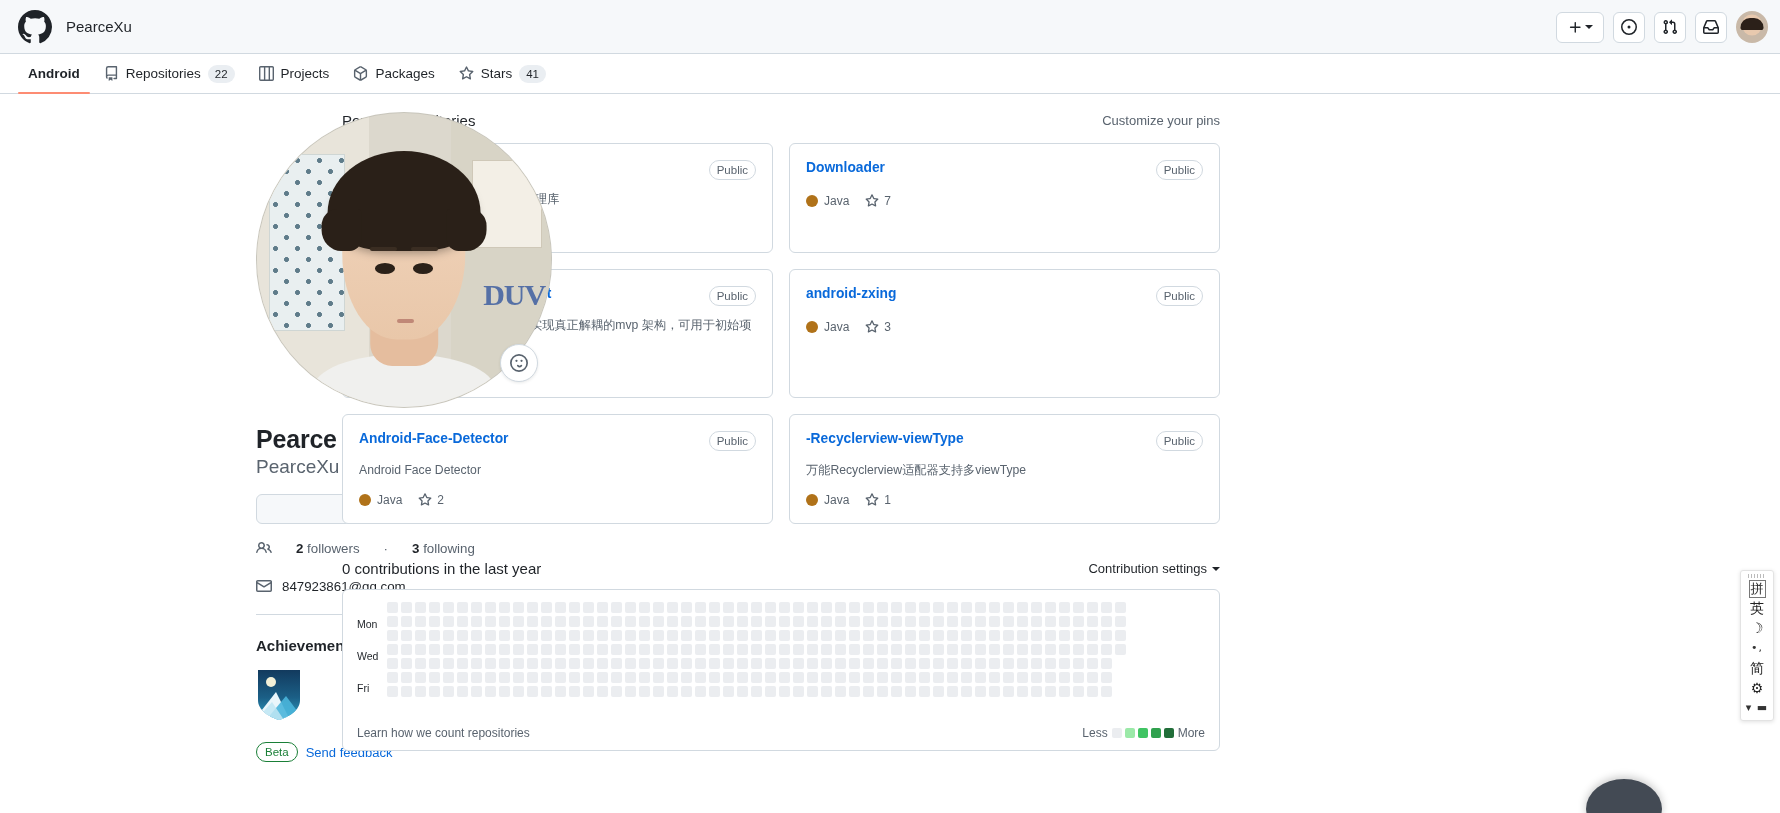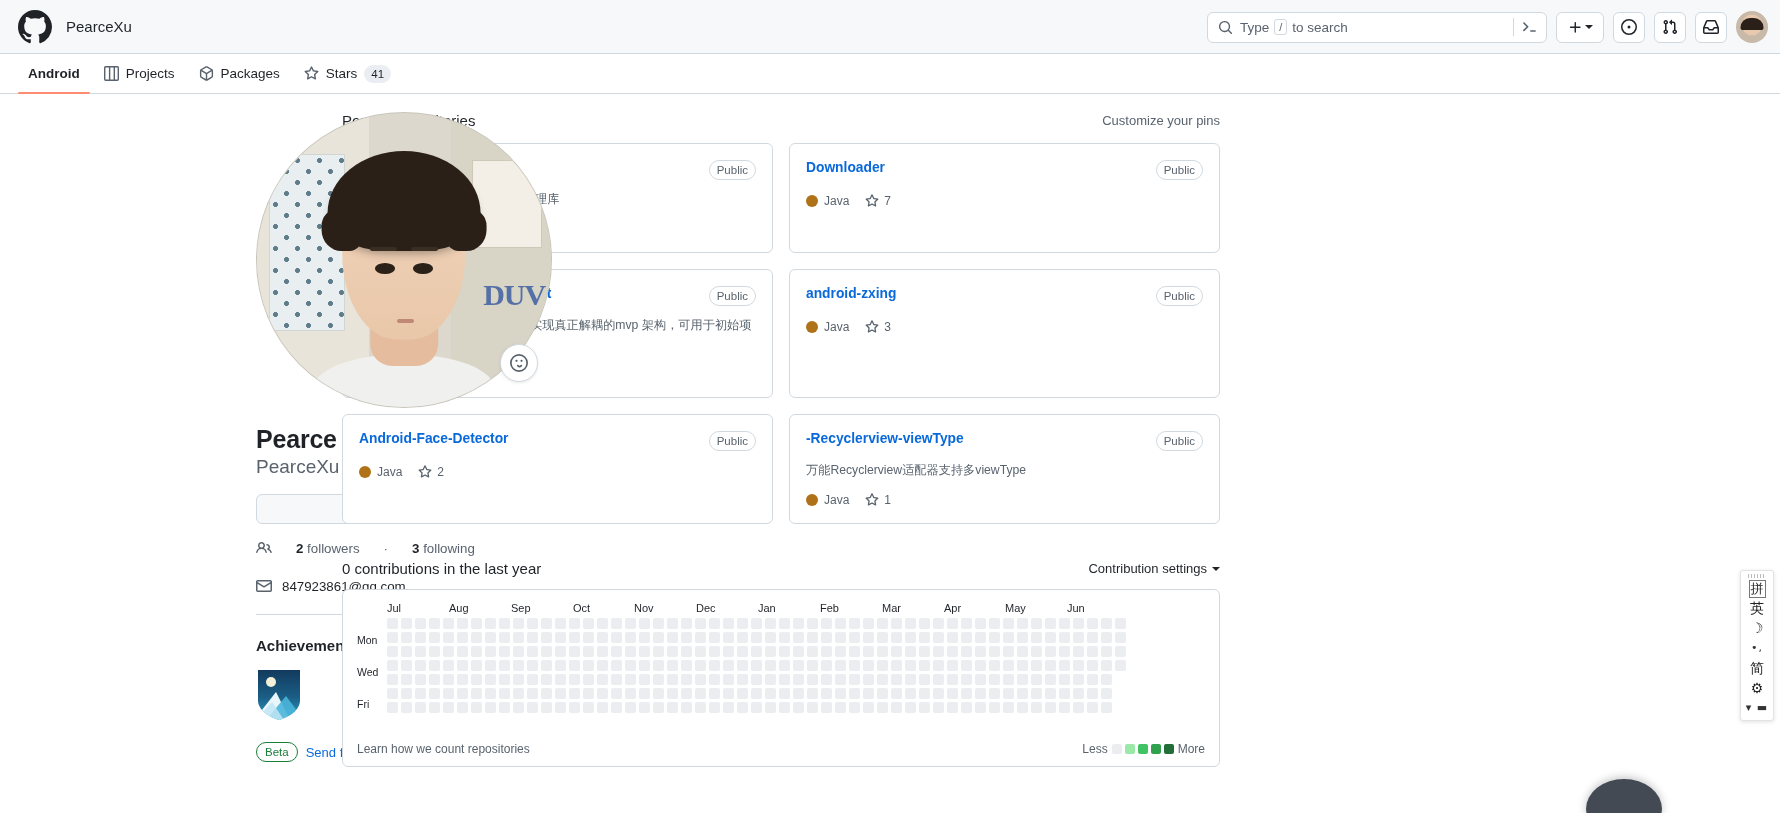--- a/index.html
+++ b/index.html
@@ -307,34 +307,20 @@
 
 <div class="header">
   <span class="gh-logo">
     <svg width="34" height="34" viewBox="0 0 16 16" fill="#1f2328" aria-hidden="true">
       <path d="M8 0C3.58 0 0 3.58 0 8c0 3.54 2.29 6.53 5.47 7.59.4.07.55-.17.55-.38 0-.19-.01-.82-.01-1.49-2.01.37-2.53-.49-2.69-.94-.09-.23-.48-.94-.82-1.13-.28-.15-.68-.52-.01-.53.63-.01 1.08.58 1.23.82.72 1.21 1.87.87 2.33.66.07-.52.28-.87.51-1.07-1.78-.2-3.64-.89-3.64-3.95 0-.87.31-1.59.82-2.15-.08-.2-.36-1.02.08-2.12 0 0 .67-.21 2.2.82.64-.18 1.32-.27 2-.27s1.36.09 2 .27c1.53-1.04 2.2-.82 2.2-.82.44 1.1.16 1.92.08 2.12.51.56.82 1.27.82 2.15 0 3.07-1.87 3.75-3.65 3.95.29.25.54.73.54 1.48 0 1.07-.01 1.93-.01 2.2 0 .21.15.46.55.38A8.013 8.013 0 0 0 16 8c0-4.42-3.58-8-8-8Z"></path>
     </svg>
   </span>
   <span class="owner-name">PearceXu</span>
 
   <div class="header-right">
-    <div class="search-box">
-      <svg width="15" height="15" viewBox="0 0 16 16" fill="#59636e">
-        <path d="M10.68 11.74a6 6 0 0 1-7.922-8.982 6 6 0 0 1 8.982 7.922l3.04 3.04a.749.749 0 0 1-.326 1.275.749.749 0 0 1-.734-.215ZM11.5 7a4.499 4.499 0 1 0-8.997 0A4.499 4.499 0 0 0 11.5 7Z"></path>
-      </svg>
-      <span class="search-ph">
-        <span>Type</span>
-        <span class="slash-key">/</span>
-        <span>to search</span>
-      </span>
-      <span class="term-sep"></span>
-      <svg width="17" height="17" viewBox="0 0 16 16" fill="#59636e">
-        <path d="M2.22 3.22a.75.75 0 0 1 1.06 0l3.5 3.5a.75.75 0 0 1 0 1.06l-3.5 3.5a.75.75 0 0 1-1.06-1.06L5.19 7.25 2.22 4.28a.75.75 0 0 1 0-1.06ZM8.5 11.25a.75.75 0 0 1 .75-.75h4a.75.75 0 0 1 0 1.5h-4a.75.75 0 0 1-.75-.75Z"></path>
-      </svg>
-    </div>
 
     <div class="icon-btn plus-btn">
       <svg width="15" height="15" viewBox="0 0 16 16" fill="#1f2328">
         <path d="M7.75 2a.75.75 0 0 1 .75.75V7h4.25a.75.75 0 0 1 0 1.5H8.5v4.25a.75.75 0 0 1-1.5 0V8.5H2.75a.75.75 0 0 1 0-1.5H7V2.75A.75.75 0 0 1 7.75 2Z"></path>
       </svg>
       <span class="caret"></span>
     </div>
 
     <div class="icon-btn">
       <svg width="16" height="16" viewBox="0 0 16 16" fill="#1f2328">
@@ -360,20 +346,27 @@
       <span class="hair"></span>
     </div>
   </div>
 </div>
 
 <div class="navbar">
   <div class="nav-tab active">
     <span>Android</span>
   </div>
 
+  <div class="nav-tab">
+    <svg width="15" height="15" viewBox="0 0 16 16" fill="#59636e">
+      <path d="M2 2.5A2.5 2.5 0 0 1 4.5 0h8.75a.75.75 0 0 1 .75.75v12.5a.75.75 0 0 1-.75.75h-2.5a.75.75 0 0 1 0-1.5h1.75v-2h-8a1 1 0 0 0-.714 1.7.75.75 0 1 1-1.072 1.05A2.495 2.495 0 0 1 2 11.5Zm10.5-1h-8a1 1 0 0 0-1 1v6.708A2.486 2.486 0 0 1 4.5 9h8ZM5 12.25a.25.25 0 0 1 .25-.25h3.5a.25.25 0 0 1 .25.25v3.25a.25.25 0 0 1-.4.2l-1.45-1.087a.249.249 0 0 0-.3 0L5.4 15.7a.25.25 0 0 1-.4-.2Z"></path>
+    </svg>
+    <span>Repositories</span>
+    <span class="counter">22</span>
+  </div>
 
   <div class="nav-tab">
     <svg width="15" height="15" viewBox="0 0 16 16" fill="#59636e">
       <path d="M1.75 0h12.5C15.216 0 16 .784 16 1.75v12.5A1.75 1.75 0 0 1 14.25 16H1.75A1.75 1.75 0 0 1 0 14.25V1.75C0 .784.784 0 1.75 0ZM1.5 1.75v12.5c0 .138.112.25.25.25h3.5v-13h-3.5a.25.25 0 0 0-.25.25Zm5.25-.25v13h3.5v-13Zm5 0v13h2.5a.25.25 0 0 0 .25-.25V1.75a.25.25 0 0 0-.25-.25Z"></path>
     </svg>
     <span>Projects</span>
   </div>
 
   <div class="nav-tab">
     <svg width="15" height="15" viewBox="0 0 16 16" fill="#59636e">
@@ -560,20 +553,21 @@
             <span>3</span>
           </a>
         </div>
       </div>
 
       <div class="repo-card">
         <div class="repo-top">
           <a class="repo-name">Android-Face-Detector</a>
           <span class="vis-pill">Public</span>
         </div>
+        <div class="repo-desc">Android Face Detector</div>
         <div class="repo-meta">
           <span class="lang">
             <span class="lang-dot"></span>
             <span>Java</span>
           </span>
           <a class="stars">
             <svg width="14" height="14" viewBox="0 0 16 16" fill="#59636e">
                 <path d="M8 .25a.75.75 0 0 1 .673.418l1.882 3.815 4.21.612a.75.75 0 0 1 .416 1.279l-3.046 2.97.719 4.192a.751.751 0 0 1-1.088.791L8 12.347l-3.766 1.98a.75.75 0 0 1-1.088-.79l.72-4.194L.818 6.374a.75.75 0 0 1 .416-1.28l4.21-.611L7.327.668A.75.75 0 0 1 8 .25Zm0 2.445L6.615 5.5a.75.75 0 0 1-.564.41l-3.097.45 2.24 2.184a.75.75 0 0 1 .216.664l-.528 3.084 2.769-1.456a.75.75 0 0 1 .698 0l2.77 1.456-.53-3.084a.75.75 0 0 1 .216-.664l2.24-2.183-3.096-.45a.75.75 0 0 1-.564-.41L8 2.694Z"></path>
               </svg>
             <span>2</span>
@@ -606,34 +600,20 @@
     <div class="contrib-wrap">
       <div class="contrib-head">
         <span class="contrib-title">0 contributions in the last year</span>
         <a class="contrib-settings">
           <span>Contribution settings</span>
           <span class="caret"></span>
         </a>
       </div>
 
       <div class="graph-card">
-        <div class="months" id="months">
-            <span class="month-lbl" style="left: 0px;">Jul</span>
-            <span class="month-lbl" style="left: 62px;">Aug</span>
-            <span class="month-lbl" style="left: 124px;">Sep</span>
-            <span class="month-lbl" style="left: 186px;">Oct</span>
-            <span class="month-lbl" style="left: 247px;">Nov</span>
-            <span class="month-lbl" style="left: 309px;">Dec</span>
-            <span class="month-lbl" style="left: 371px;">Jan</span>
-            <span class="month-lbl" style="left: 433px;">Feb</span>
-            <span class="month-lbl" style="left: 495px;">Mar</span>
-            <span class="month-lbl" style="left: 557px;">Apr</span>
-            <span class="month-lbl" style="left: 618px;">May</span>
-            <span class="month-lbl" style="left: 680px;">Jun</span>
-          </div>
         <div class="grid-row">
           <div class="day-labels" id="dayLabels">
               <div class="day-lbl"></div>
               <div class="day-lbl">Mon</div>
               <div class="day-lbl"></div>
               <div class="day-lbl">Wed</div>
               <div class="day-lbl"></div>
               <div class="day-lbl">Fri</div>
               <div class="day-lbl"></div>
             </div>

